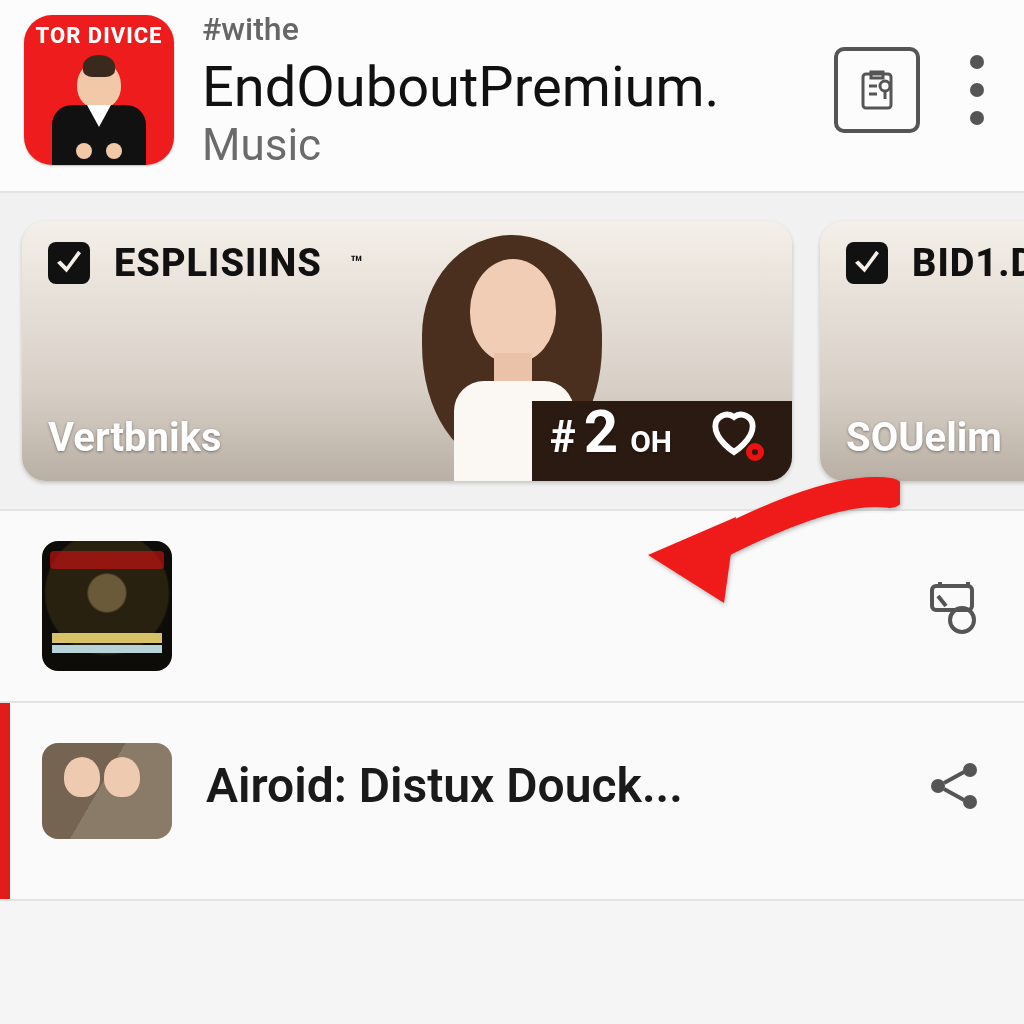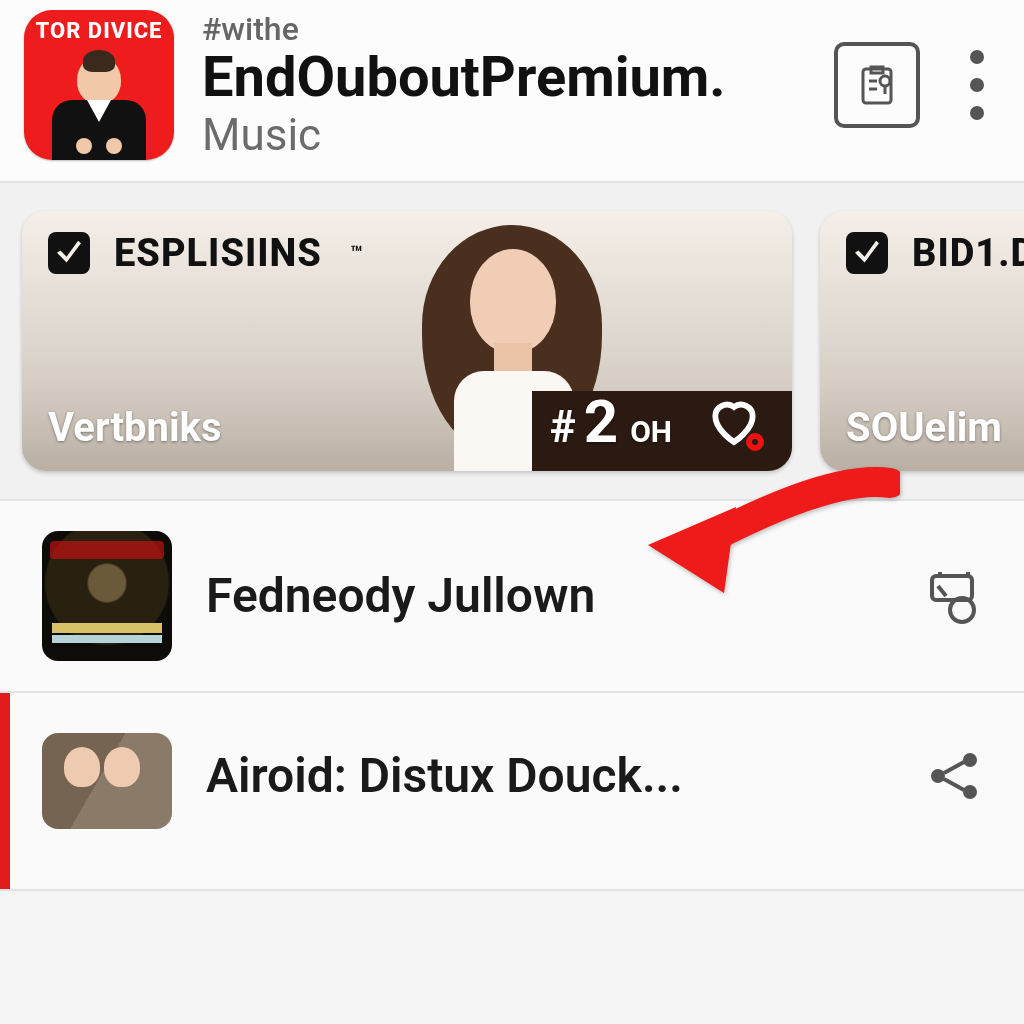--- a/index.html
+++ b/index.html
@@ -45,21 +45,21 @@
     position:absolute; bottom:6px; left:50%; transform:translateX(-50%);
     width:64px; height:18px; background:#111; border-radius:10px;
   }
   .app-icon .hand-l,.app-icon .hand-r{
     position:absolute; bottom:6px; width:16px; height:16px; background:#f1c9a8; border-radius:50%;
   }
   .app-icon .hand-l{ left:24px;} .app-icon .hand-r{ right:24px;}
 
   .header-text { flex:1 1 auto; min-width:0; }
   .header-text .tag   { font-size:32px; font-weight:500; color:#666; }
-  .header-text .title { font-size:56px; font-weight:700; color:#111; line-height:1.05; white-space:nowrap; overflow:hidden; text-overflow:ellipsis;}
+  .header-text .title { font-size:56px; font-weight:400; color:#111; line-height:1.05; white-space:nowrap; overflow:hidden; text-overflow:ellipsis;margin-top:10px;}
   .header-text .cat   { font-size:44px; font-weight:400; color:#6b6b6b; margin-top:2px;}
 
   .header-actions { display:flex; align-items:center; gap:34px; }
   .square-btn {
     width:86px; height:86px; border:4px solid #555; border-radius:10px;
     display:flex; align-items:center; justify-content:center; color:#555;
   }
   .dots-btn { width:46px; display:flex; flex-direction:column; align-items:center; gap:14px; }
   .dots-btn span{ width:14px; height:14px; border-radius:50%; background:#555; }
 
@@ -250,21 +250,20 @@
       <span>BID1.D</span>
     </div>
     <div class="caption">SOUelim</div>
   </div>
 
 </div>
 
 <div class="row">
   <div class="thumb album"></div>
   <div class="row-text">
-    <div class="t1">Fedneody Jullown</div>
   </div>
   <div class="row-action">
     <svg width="64" height="64" viewBox="0 0 64 64" fill="none" stroke="#555" stroke-width="4">
       <rect x="10" y="12" width="40" height="24" rx="4"></rect>
       <path d="M18 8v4M46 8v4"></path>
       <path d="M16 22l8 10"></path>
       <circle cx="40" cy="46" r="12"></circle>
     </svg>
   </div>
 

